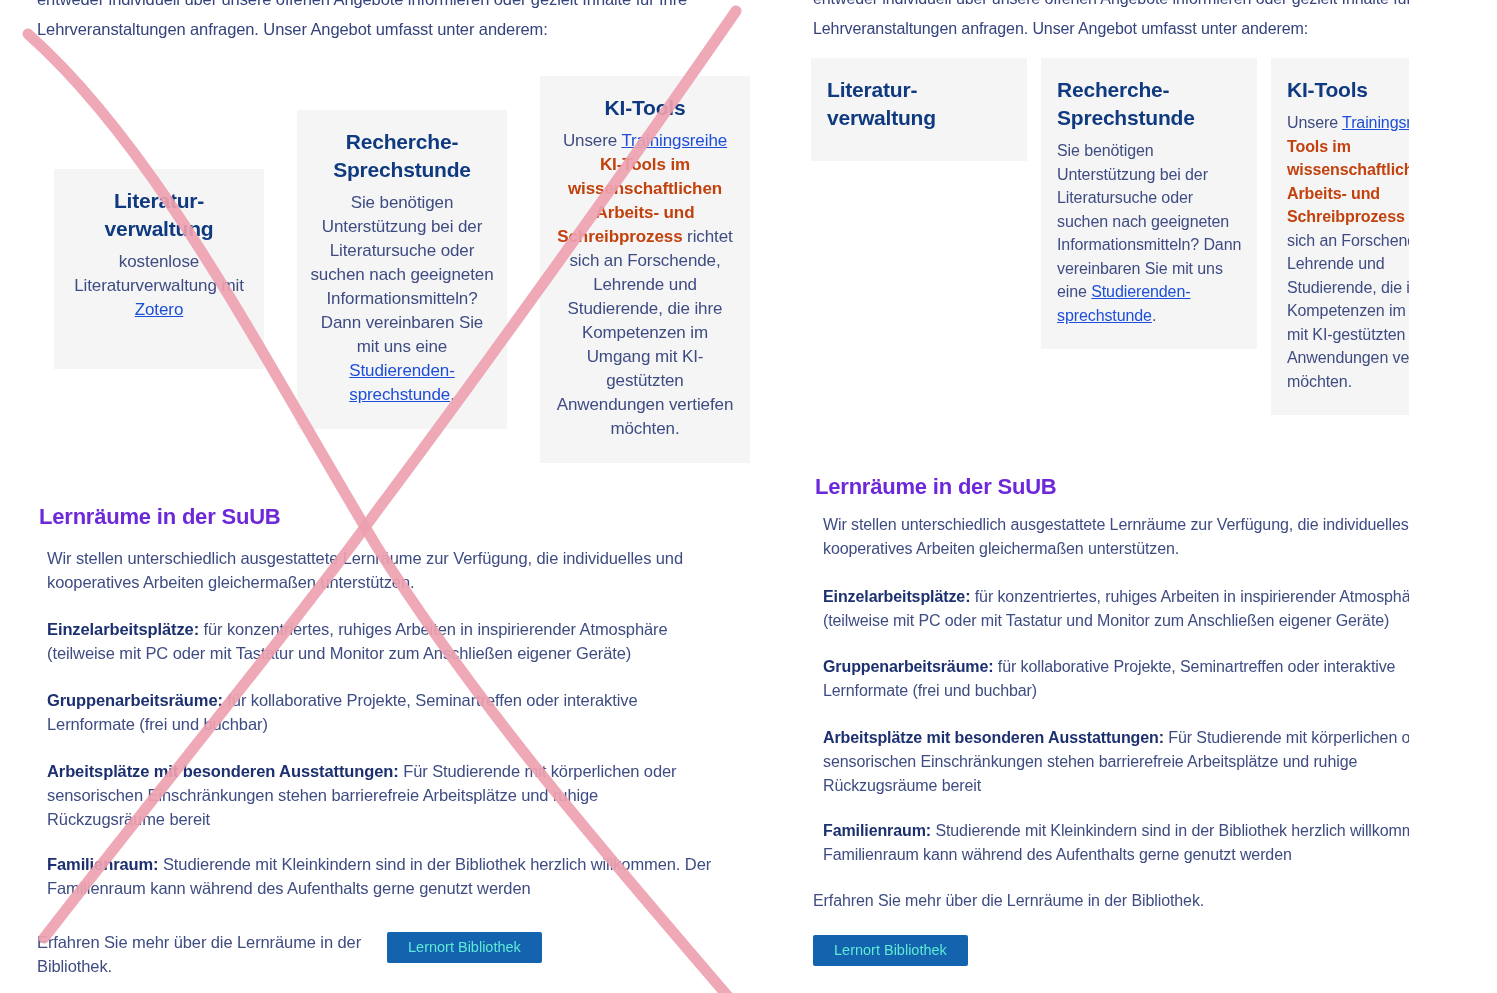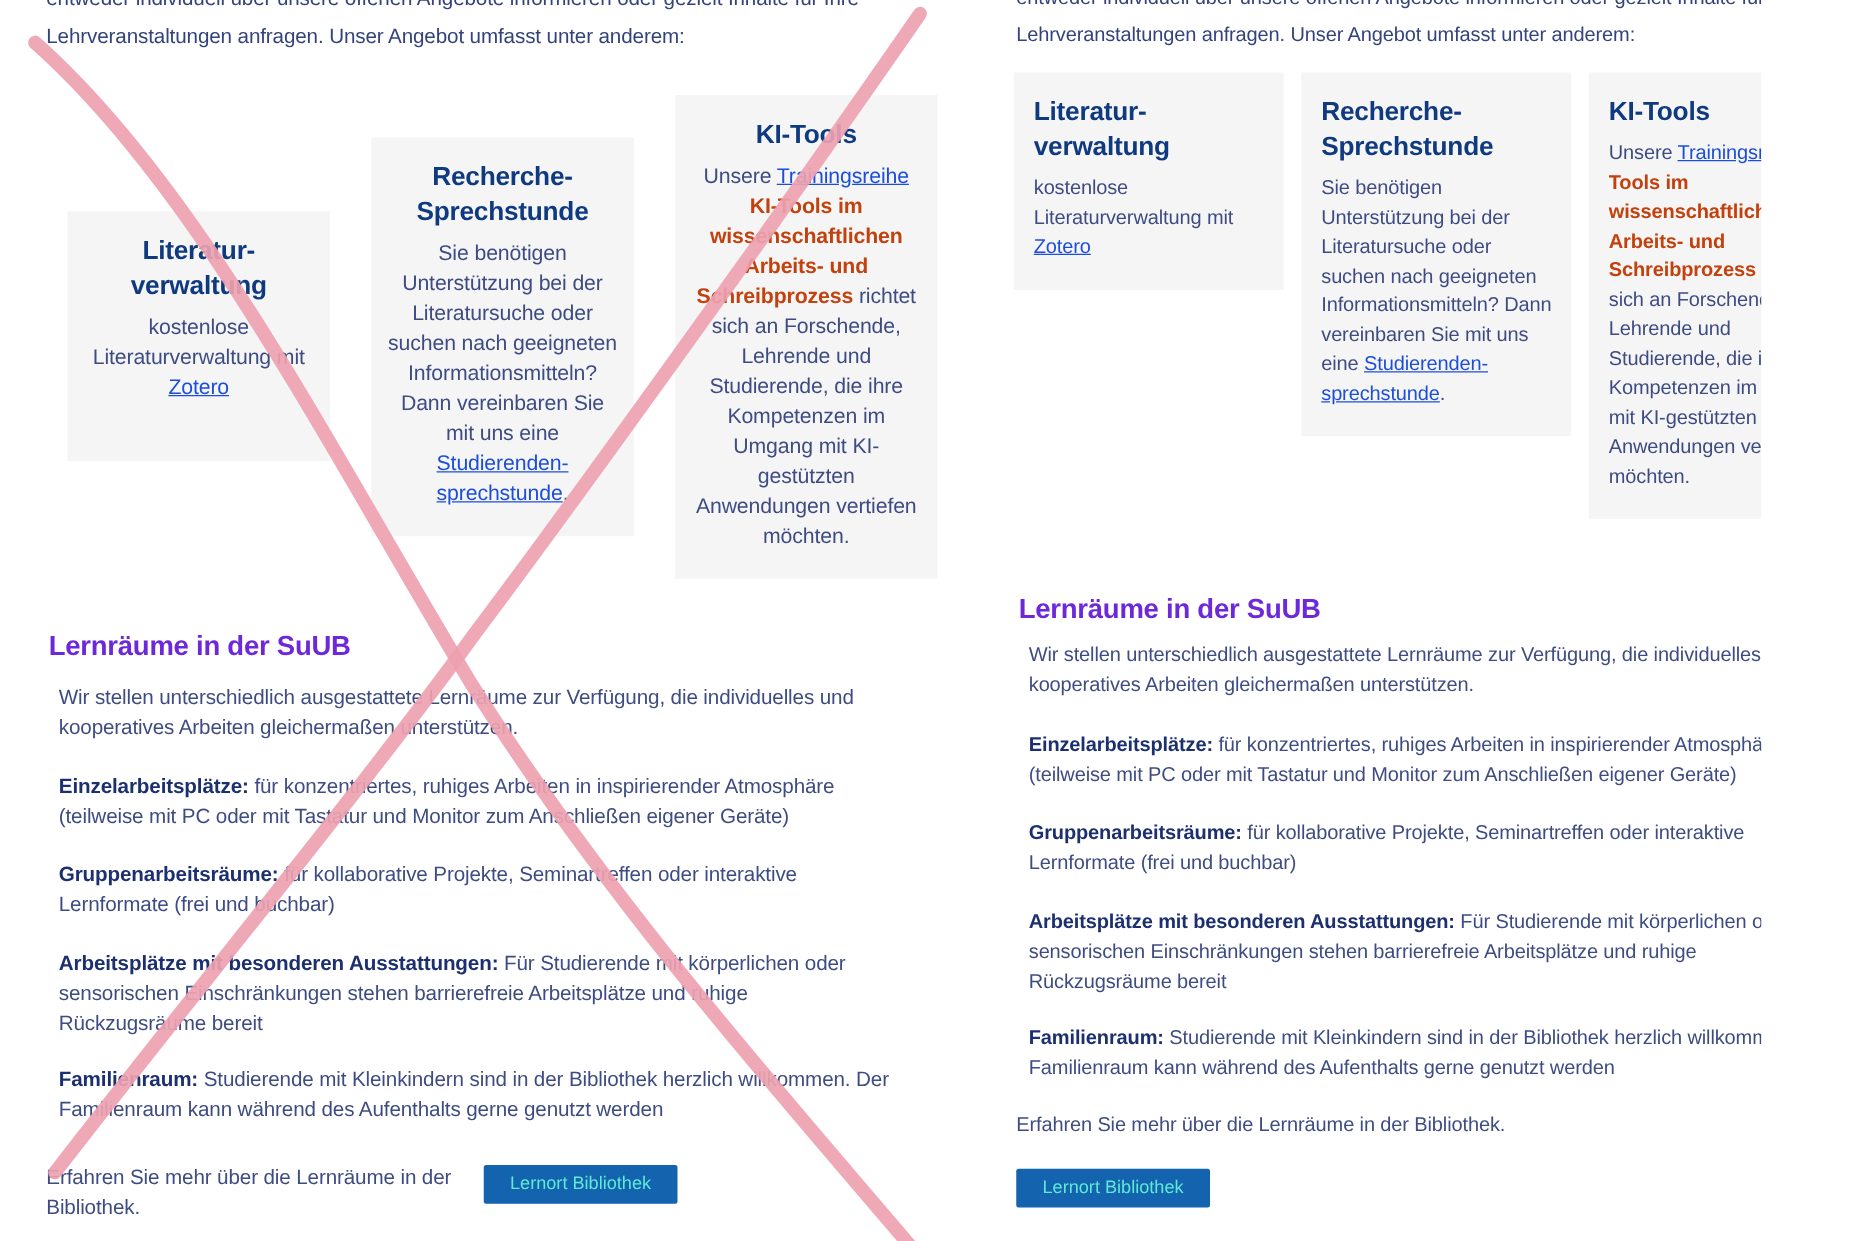--- a/index.html
+++ b/index.html
@@ -138,21 +138,20 @@
   </div>
 
   <div class="panel" id="right-panel">
 
     <p class="intro">entweder individuell über unsere offenen Angebote informieren oder gezielt Inhalte für Ihre
 Lehrveranstaltungen anfragen. Unser Angebot umfasst unter anderem:</p>
 
     <div class="cards-row">
       <div class="card">
           <h3 class="card-title">Literatur-verwaltung</h3>
-          <p class="card-body"><span>kostenlose Literaturverwaltung mit </span><a class="link">Zotero</a><span class="emph"></span><span></span></p>
         </div>
       <div class="card">
           <h3 class="card-title">Recherche-Sprechstunde</h3>
           <p class="card-body"><span>Sie benötigen Unterstützung bei der Literatursuche oder suchen nach geeigneten Informationsmitteln? Dann vereinbaren Sie mit uns eine </span><a class="link">Studierenden-sprechstunde</a><span class="emph"></span><span>.</span></p>
         </div>
       <div class="card">
           <h3 class="card-title">KI-Tools</h3>
           <p class="card-body"><span>Unsere </span><a class="link">Trainingsreihe</a><span class="emph"> KI-Tools im wissenschaftlichen Arbeits- und Schreibprozess</span><span> richtet sich an Forschende, Lehrende und Studierende, die ihre Kompetenzen im Umgang mit KI-gestützten Anwendungen vertiefen möchten.</span></p>
         </div>
     </div>

